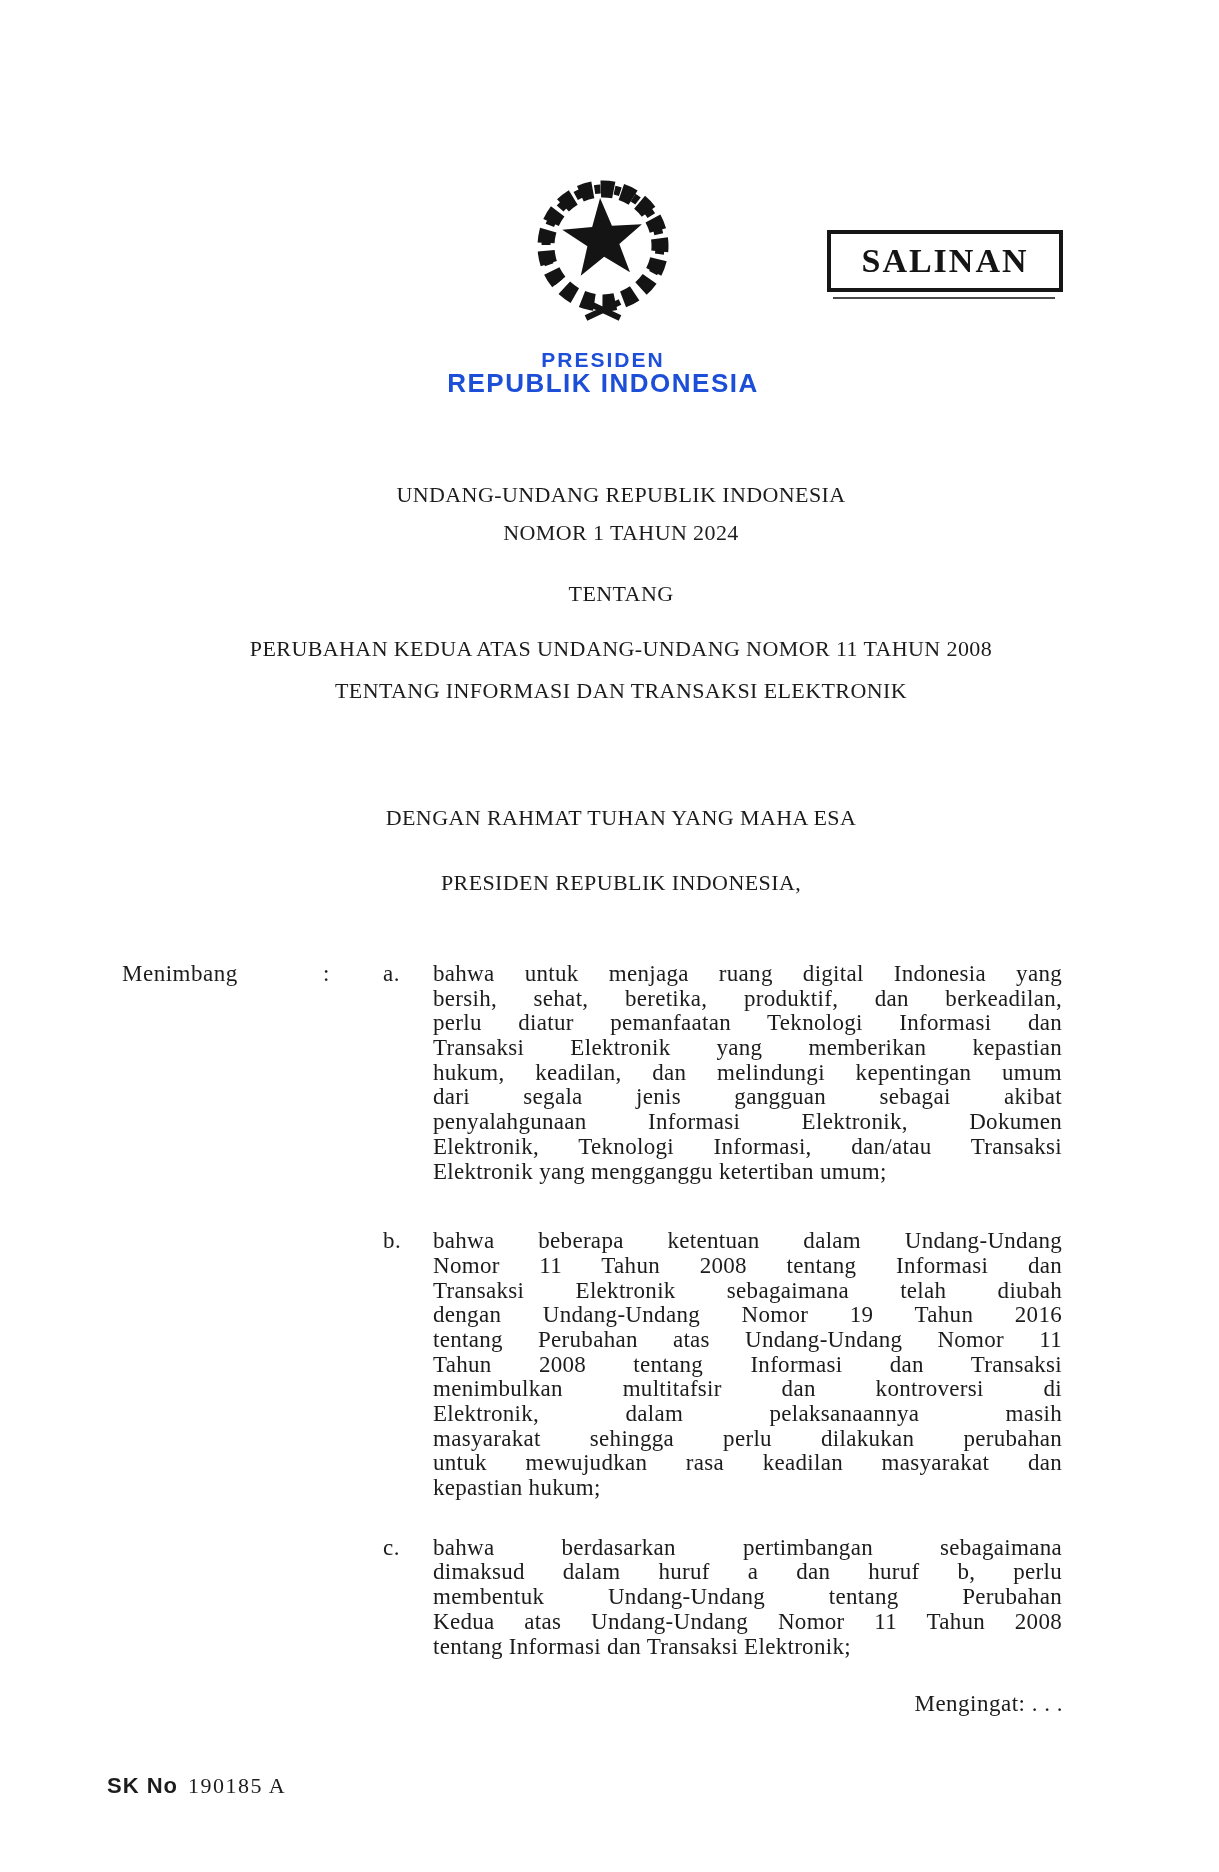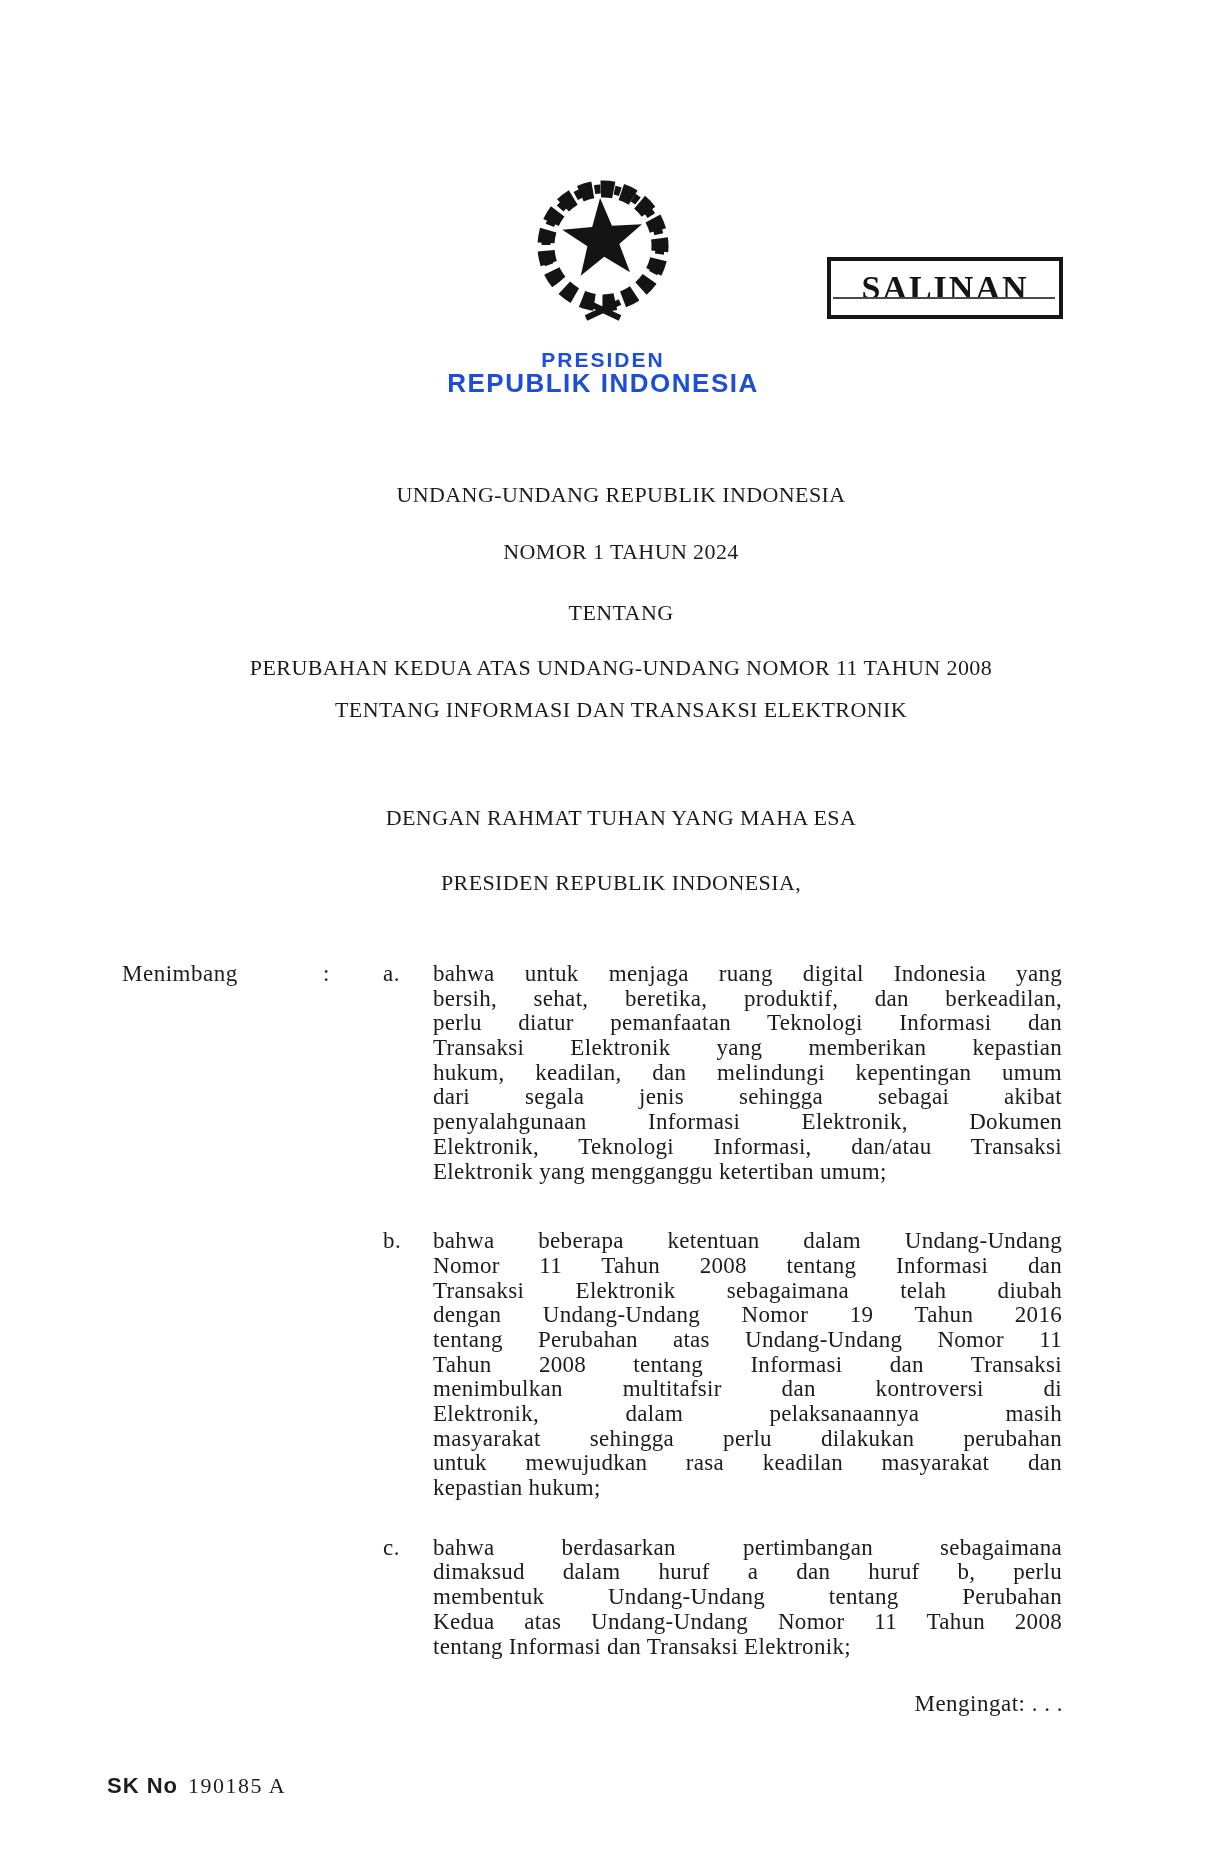--- a/index.html
+++ b/index.html
@@ -21,30 +21,30 @@
     font-weight:700;color:#1d4ed8;
   }
   .letterhead .lh1{font-size:21px;line-height:22px;letter-spacing:2px;}
   .letterhead .lh2{font-size:26px;line-height:22px;letter-spacing:1.5px;margin-top:1px;}
   
   .stamp{
     position:absolute;left:827px;top:230px;width:236px;height:62px;
     border:4px solid #161616;box-sizing:border-box;
     display:flex;align-items:center;justify-content:center;
     font-family:"Liberation Serif", serif;
-    font-weight:700;font-size:34px;letter-spacing:2px;color:#141414;margin-top:27px;
+    font-weight:700;font-size:34px;letter-spacing:2px;color:#141414;
   }
   .stamp-underline{
     position:absolute;left:833px;top:297px;width:222px;height:2px;
     background:#4a4a4a;
   }
   
   .title-block{position:absolute;left:22px;top:481px;width:1198px;text-align:center;}
   .title-block .tline{font-size:22px;line-height:28px;letter-spacing:0.4px;}
-  .title-block .tline:nth-child(1){margin-bottom:29px;}
+  .title-block .tline:nth-child(1){margin-bottom:10px;}
   .title-block .tline:nth-child(2){margin-bottom:33px;}
   .title-block .tline:nth-child(3){margin-bottom:27px;}
   .title-block .tline:nth-child(4){margin-bottom:14px;}
   .preamble-block{position:absolute;left:22px;top:804px;width:1198px;text-align:center;}
   .preamble-block .pline{font-size:22px;line-height:28px;letter-spacing:0.4px;}
   .preamble-block .pline:nth-child(1){margin-bottom:37px;}
   
   .menimbang-label{
     position:absolute;left:122px;top:962px;
     font-size:23px;line-height:24.7px;letter-spacing:0.5px;
@@ -124,21 +124,21 @@
   <div class="menimbang-colon">:</div>
   <div class="menimbang-items">
     <div class="m-item">
       <div class="m-marker">a.</div>
       <div class="m-lines">
           <div class="jline">bahwa untuk menjaga ruang digital Indonesia yang</div>
           <div class="jline">bersih, sehat, beretika, produktif, dan berkeadilan,</div>
           <div class="jline">perlu diatur pemanfaatan Teknologi Informasi dan</div>
           <div class="jline">Transaksi Elektronik yang memberikan kepastian</div>
           <div class="jline">hukum, keadilan, dan melindungi kepentingan umum</div>
-          <div class="jline">dari segala jenis sehingga sebagai akibat</div>
+          <div class="jline">dari segala jenis gangguan sebagai akibat</div>
           <div class="jline">penyalahgunaan Informasi Elektronik, Dokumen</div>
           <div class="jline">Elektronik, Teknologi Informasi, dan/atau Transaksi</div>
           <div class="jline last">Elektronik yang mengganggu ketertiban umum;</div>
         </div>
     </div>
 
     <div class="m-item">
       <div class="m-marker">b.</div>
       <div class="m-lines">
           <div class="jline">bahwa beberapa ketentuan dalam Undang-Undang</div>

